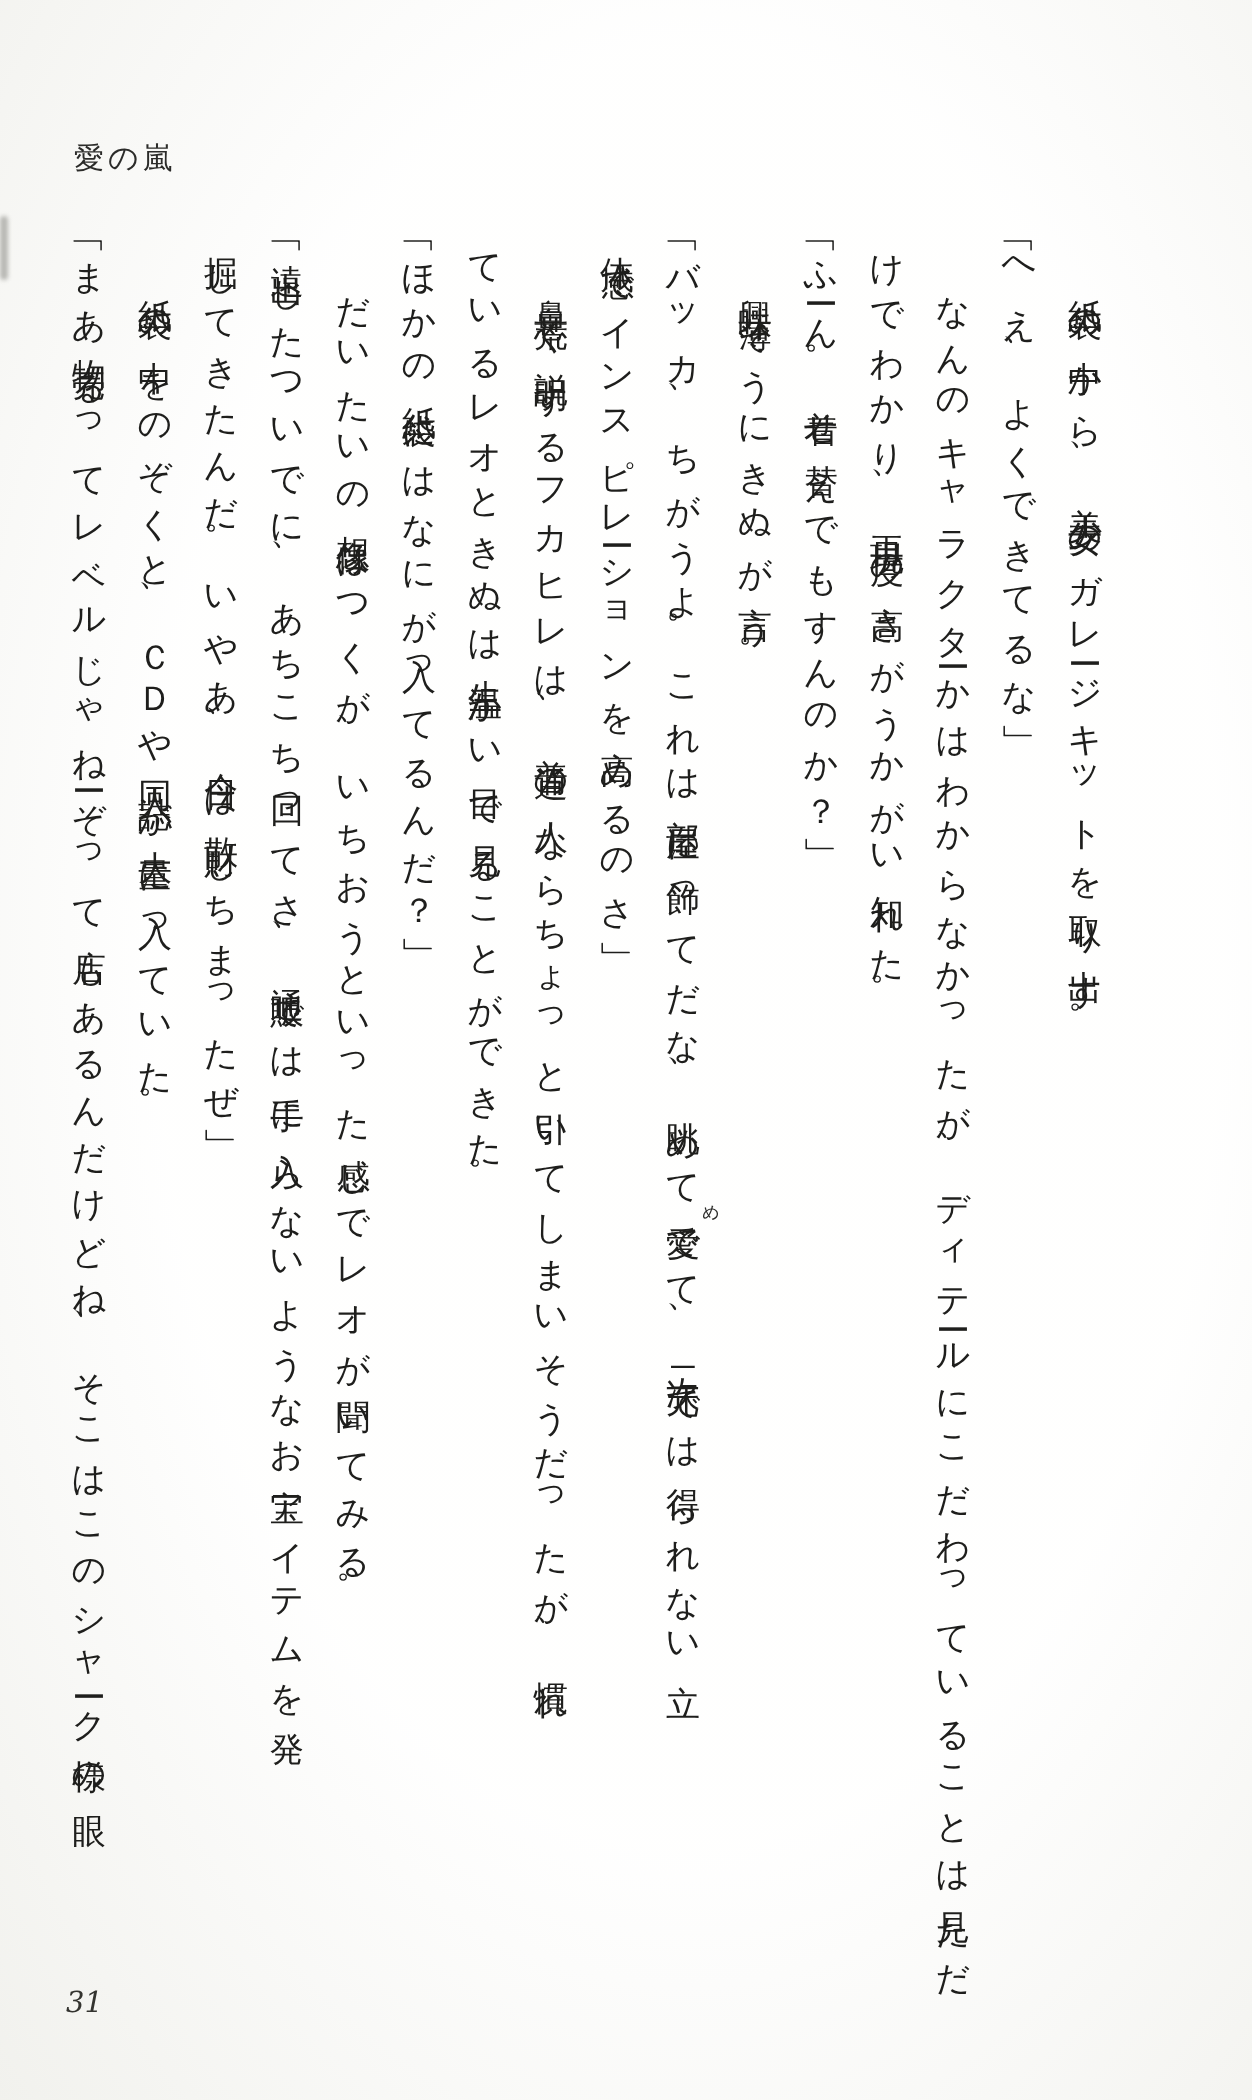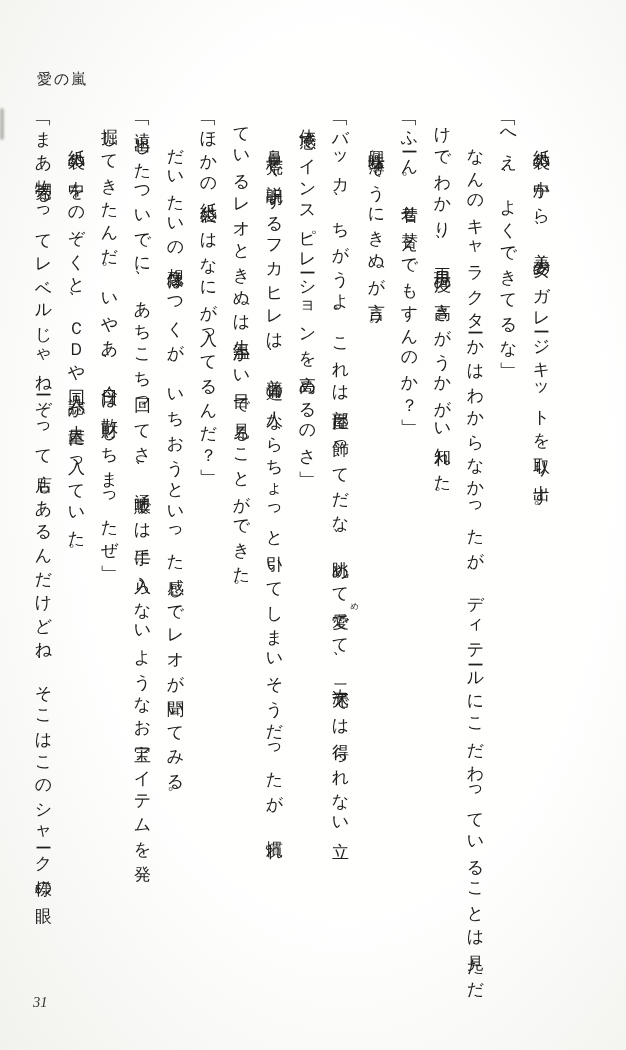--- a/index.html
+++ b/index.html
@@ -41,21 +41,20 @@
     letter-spacing: 2px;
     color: #2b2b29;
   }
   .page-number {
     position: absolute;
     left: 33px;
     top: 994px;
     font-size: 14.5px;
     font-style: italic;
     color: #33332f;
-    font-family: Liberation Serif, serif;
   }
   .text-block {
     position: absolute;
     top: 115px;
     right: 68px;
     height: 852px;
     width: 528px;
     writing-mode: vertical-rl;
     text-orientation: mixed;
     color: #1e1e1c;

